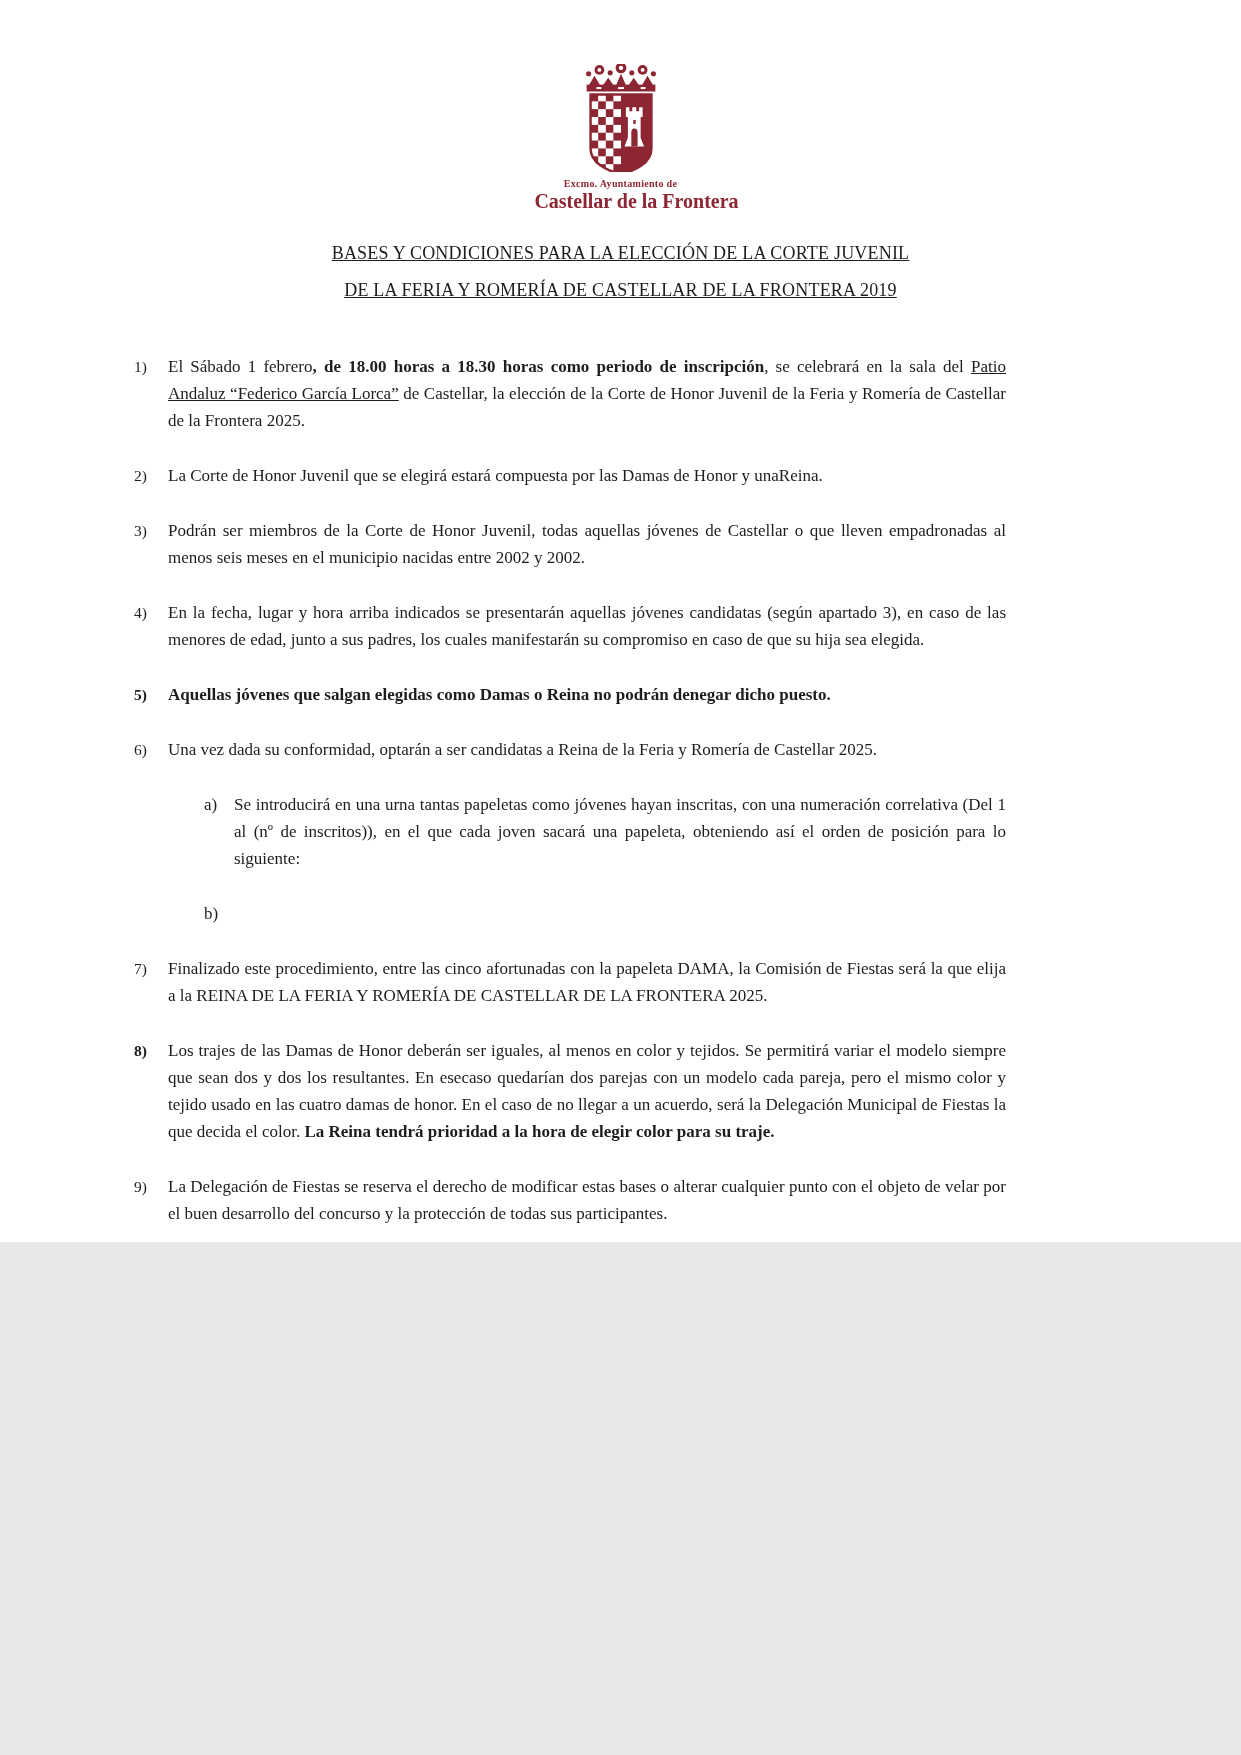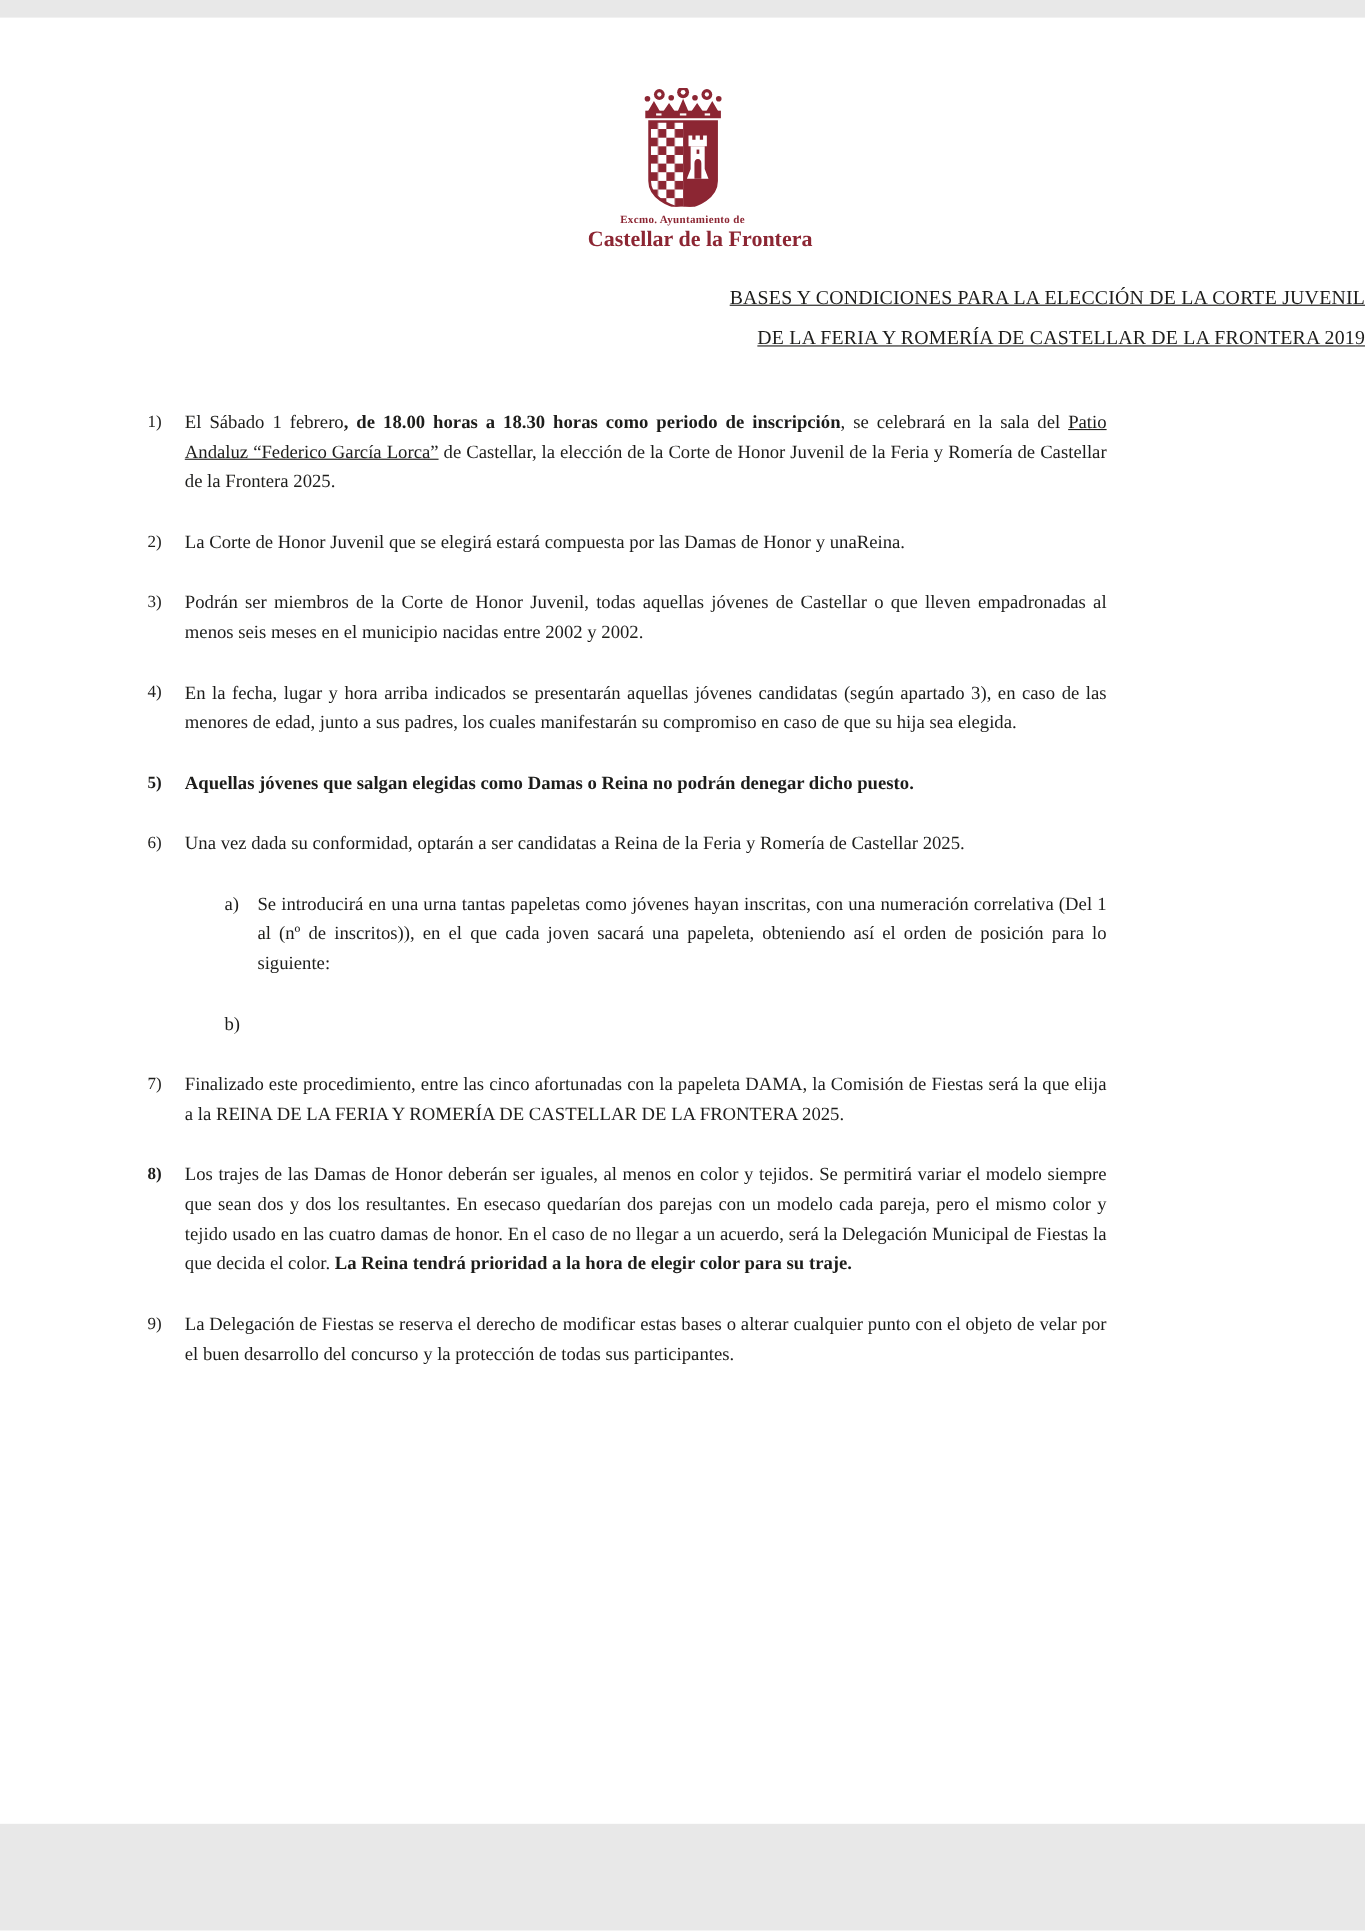--- a/index.html
+++ b/index.html
@@ -1,28 +1,28 @@
 <!DOCTYPE html>
 <html><head>
 <meta charset="utf-8">
 <style>
   * { box-sizing: border-box; }
   html, body { margin: 0; padding: 0; background: #e8e8e8; }
   .page {
-    width: 1241px; height: 1642px; margin: 16px auto; background: #ffffff;
+    width: 1241px; height: 1242px; margin: 0 auto; background: #ffffff;
     font-family: "Liberation Serif", serif; color: #1d1d1b;
     position: relative; overflow: hidden;
   }
   
   .logo-block { padding-top: 64px; text-align: center; }
   .crest { display: inline-block; }
   .org-small { font-size: 10px; font-weight: bold; letter-spacing: .3px; margin-top: 2px; }
   .org-name  { font-size: 20px; font-weight: bold; margin-top: 1px; padding-left: 32px; }
   
-  .doc-title { text-align: right; margin-top: 22px; font-size: 18px; line-height: 37px; letter-spacing: .2px; }
+  .doc-title { text-align: center; margin-top: 22px; font-size: 18px; line-height: 37px; letter-spacing: .2px; }
   .doc-title .tline { text-decoration: underline; }
   
   .content { width: 872px; margin-left: 134px; margin-top: 44px; font-size: 17px; }
   .item { display: flex; margin-bottom: 28px; line-height: 27px; text-align: justify; }
   .item .num { flex: none; width: 34px; font-size: 15.5px; }
   .item .body { flex: 1; }
   .item.sub { padding-left: 70px; }
   .item.sub .num { width: 30px; font-size: 17px; }
   .bold { font-weight: bold; }
   .und { text-decoration: underline; }

